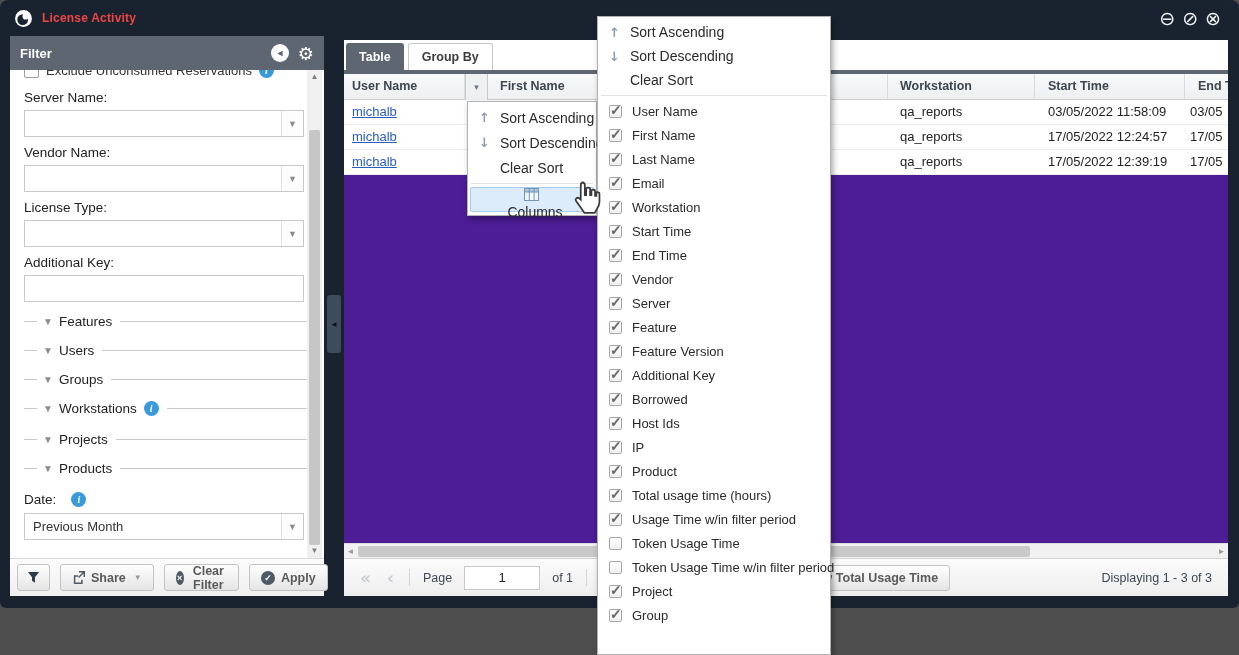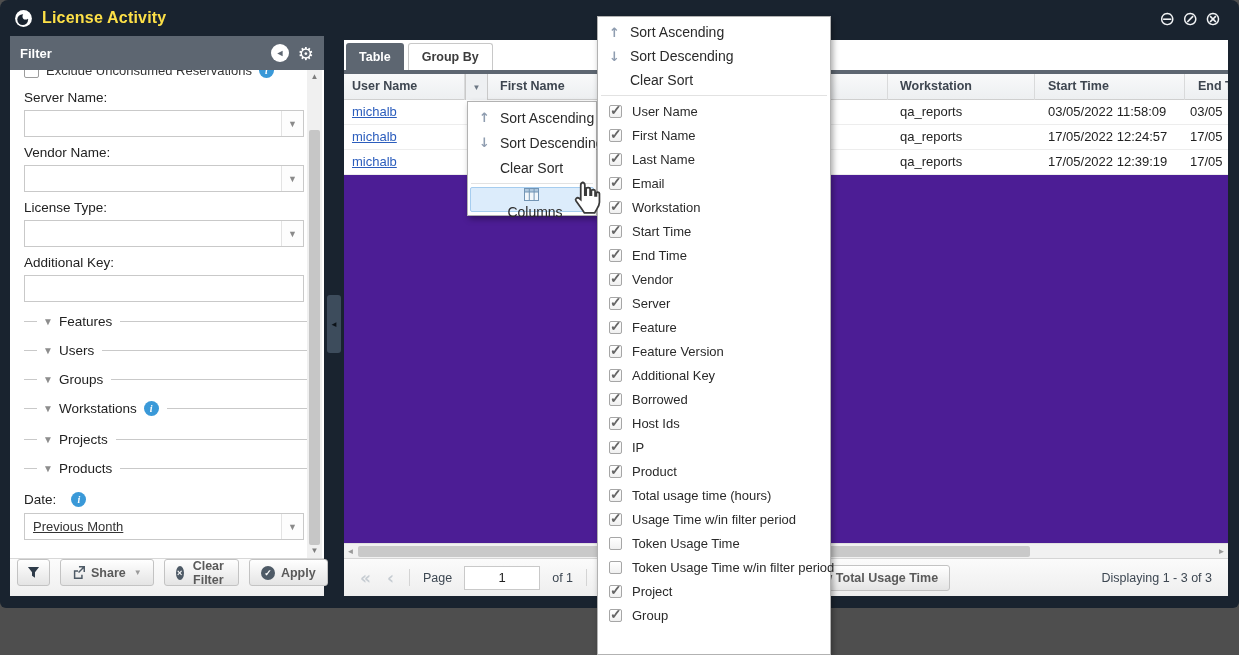--- a/index.html
+++ b/index.html
@@ -6,54 +6,54 @@
   html,body { background:#4e4e4e; }
   #stage {
     position:relative; width:1239px; height:655px; overflow:hidden;
     background:#4e4e4e; font-family:"Liberation Sans", sans-serif; font-size:13px; color:#333;
   }
   
   .window { position:absolute; left:0; top:0; width:1239px; height:608px;
     background:#19232f; border-radius:8px 8px 6px 6px; }
   .titlebar { position:absolute; left:0; top:0; right:0; height:36px; display:flex; align-items:center; padding:0 18px 0 14px; }
   .titlebar .logo { width:19px; height:19px; margin-right:9px; }
-  .titlebar .title { color:#fde047; font-weight:bold; font-size:16px; letter-spacing:.2px; }
+  .titlebar .title { color:#ef4444; font-weight:bold; font-size:12px; letter-spacing:.2px; }
   .win-controls { margin-left:auto; display:flex; gap:7px; }
   .win-btn { color:#f2f4f6; font-size:19px; line-height:19px; cursor:pointer; font-family:"DejaVu Sans", sans-serif; }
   
   .filter-panel { position:absolute; left:10px; top:36px; width:314px; height:560px; background:#fff; }
   .fp-header { position:absolute; left:0; top:0; right:0; height:34px; background:#5d6671; display:flex; align-items:center; padding:0 10px; }
   .fp-header .fp-title { color:#fff; font-weight:bold; font-size:13px; }
   .fp-tools { margin-left:auto; display:flex; align-items:center; gap:9px; }
   .circle-back { width:18px; height:18px; background:#fff; color:#5d6671; border-radius:50%;
     display:flex; align-items:center; justify-content:center; font-size:9px; font-weight:bold; cursor:pointer; }
   .gear { color:#fff; font-size:18px; cursor:pointer; font-family:"DejaVu Sans", sans-serif; }
   .fp-body { position:absolute; left:0; top:34px; right:0; bottom:38px; overflow:hidden; background:#fff; }
   .fp-content { position:absolute; left:14px; top:0; width:280px; }
   .f-label { position:absolute; left:0; font-size:13.5px; color:#222; }
   .f-combo, .f-input { position:absolute; left:0; width:280px; height:27px; border:1px solid #c9c9c9; background:#fff; }
   .f-combo .trigger { position:absolute; right:0; top:0; bottom:0; width:22px; border-left:1px solid #e3e3e3;
     display:flex; align-items:center; justify-content:center; color:#8a8a8a; font-size:9px; cursor:pointer; background:#fdfdfd; }
-  .f-combo .combo-text { position:absolute; left:8px; top:0; line-height:25px; color:#333;text-decoration:underline; }
+  .f-combo .combo-text { position:absolute; left:8px; top:0; line-height:25px; color:#333; }
   .check-row { position:absolute; display:flex; align-items:center; gap:7px; }
   .cb-box { width:15px; height:15px; border:1px solid #9c9c9c; background:#fff; border-radius:2px; flex:none; }
   .info-ic { width:15px; height:15px; background:#3a99d8; color:#fff; border-radius:50%; flex:none;
     font-size:10px; font-weight:bold; font-style:italic; display:inline-flex; align-items:center; justify-content:center; font-family:"Liberation Serif", serif; }
   .tree-row { position:absolute; left:0; width:284px; height:20px; display:flex; align-items:center; cursor:pointer; }
   .tree-row .ln { height:0; border-top:1px solid #c9c9c9; }
   .tree-row .ln.a { width:13px; }
   .tree-row .ln.b { flex:1; }
   .tree-row .tri { color:#8d8d8d; font-size:10px; padding:0 6px; }
   .tree-row .t-label { padding-right:8px; color:#222; font-size:13.5px; display:flex; align-items:center; gap:7px; }
   .v-scroll { position:absolute; right:2px; top:0; bottom:0; width:15px; background:#f0f0f0; }
   .v-scroll .arr { position:absolute; left:0; right:0; height:14px; color:#7d7d7d; font-size:8px; text-align:center; line-height:14px; cursor:pointer; }
   .v-scroll .arr.up { top:0; } .v-scroll .arr.down { bottom:0; }
   .v-scroll .thumb { position:absolute; left:2px; width:11px; top:60px; height:415px; background:#c6c6c6; border-radius:2px; cursor:grab; }
   .fp-footer { position:absolute; left:0; right:0; bottom:0; height:38px; border-top:1px solid #d8d8d8;
-    background:linear-gradient(#fcfcfc,#efefef); display:flex; align-items:flex-start; gap:10px; padding:0 7px; }
+    background:linear-gradient(#fcfcfc,#efefef); display:flex; align-items:center; gap:10px; padding:0 7px; }
   .btn { height:27px; border:1px solid #c3c3c3; border-radius:3px; background:linear-gradient(#ffffff,#e4e4e4);
     display:inline-flex; align-items:center; gap:6px; padding:0 11px; font-weight:bold; color:#5a5a5a; font-size:12.5px; cursor:pointer; }
   .btn .mini-circle { width:14px; height:14px; border-radius:50%; background:#4e5a66; color:#fff; font-size:9px;
     display:inline-flex; align-items:center; justify-content:center; }
   .btn .drop { color:#9a9a9a; font-size:8px; margin-left:2px; }
   .btn.icon-only { padding:0 9px; }
   
   .split-handle { position:absolute; left:327px; top:295px; width:14px; height:58px; background:#3d4c5c; border-radius:3px;
     display:flex; align-items:center; justify-content:center; color:#0d1319; font-size:8px; cursor:pointer; }
   

